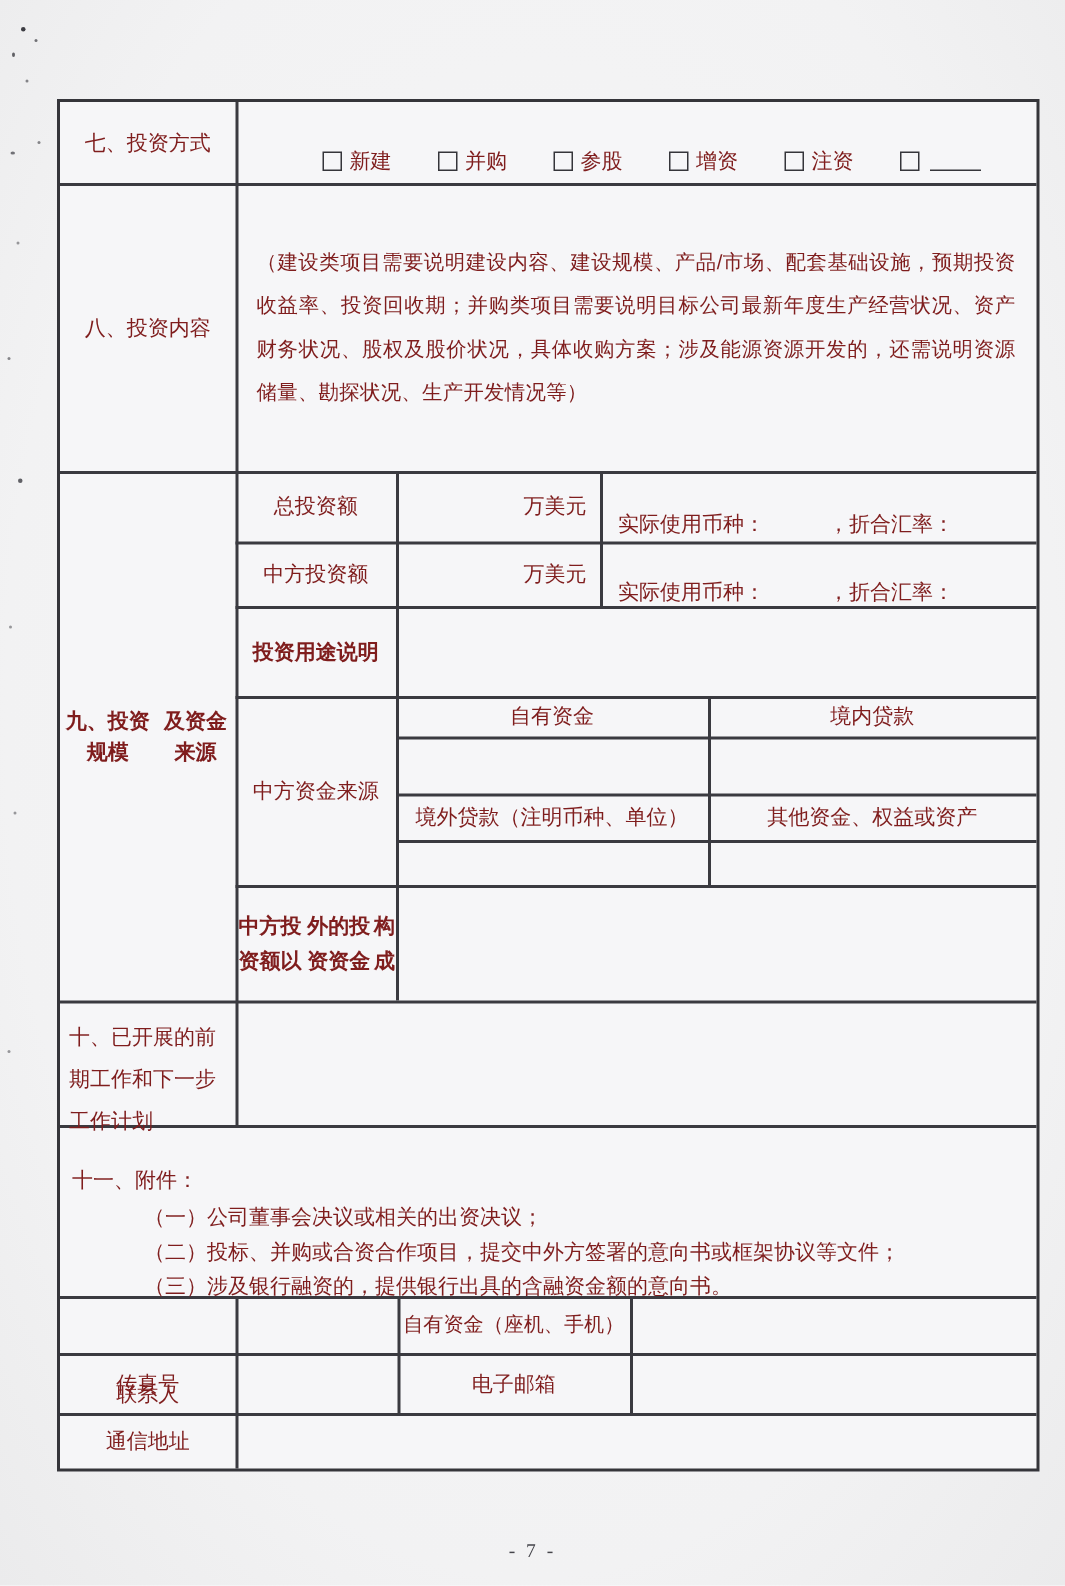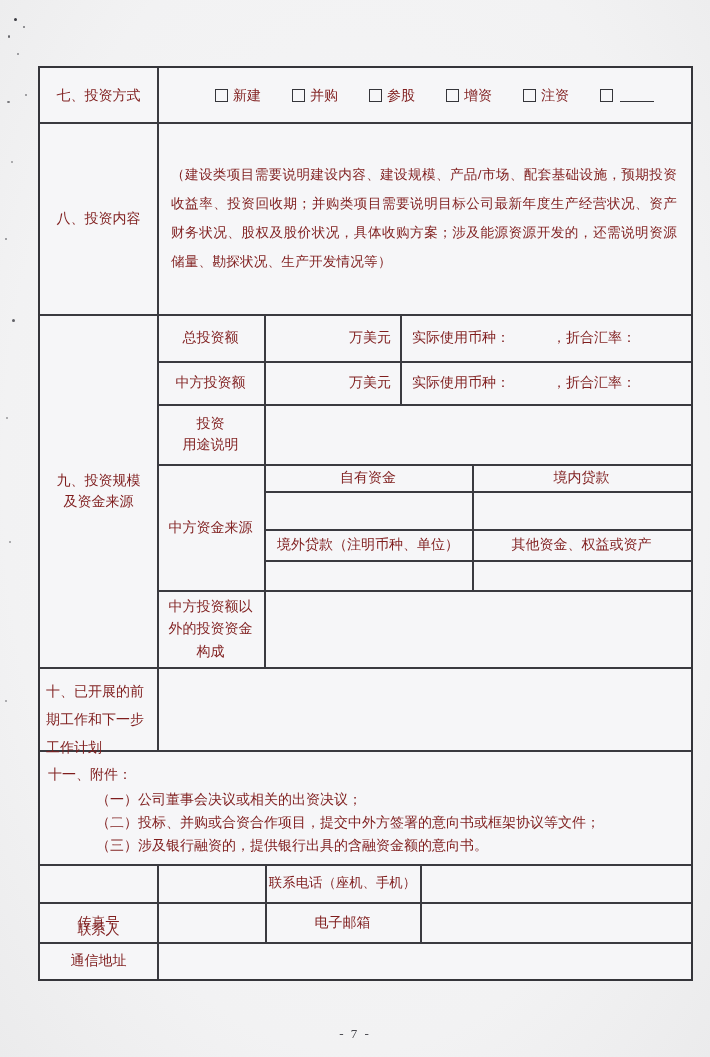--- a/index.html
+++ b/index.html
@@ -10,23 +10,23 @@
     color:#1f1f24;
   }
   .form-table{
     position:absolute;left:38px;top:66px;width:651px;height:911px;
     border:2.2px solid #35353a;background:#f6f6f8;
   }
   .hl{position:absolute;height:1.7px;background:#3a3a40;}
   .vl{position:absolute;width:1.7px;background:#3a3a40;}
   .cell{position:absolute;display:flex;align-items:center;justify-content:center;
         text-align:center;font-size:14px;line-height:1.5;color:#7f1d1d;}
-  .cell.left{justify-content:flex-start;text-align:left;}
+  .cell.left{justify-content:flex-start;text-align:left;margin-top:12px;}
   .cell.right{justify-content:flex-end;text-align:right;}
-  .multiline{flex-direction:column;}
+  .multiline{flex-direction:row;font-weight:bold;}
   .para{display:block;text-align:justify;line-height:29px;font-size:13.6px;
         padding:0 14px;letter-spacing:0.2px;}
   .options{display:flex;gap:31px;align-items:center;padding-left:58px;}
   .opt{display:flex;align-items:center;gap:5px;white-space:nowrap;}
   .box{display:inline-block;width:11px;height:11px;border:1.6px solid #35353a;
        background:transparent;flex:none;}
   .blank-line{display:inline-block;width:34px;height:12px;
        border-bottom:1.6px solid #35353a;margin-left:2px;}
   .attach{display:block;padding:12px 10px 0 8px;font-size:14px;}
   .attach .item{padding-left:48px;line-height:23px;}
@@ -167,21 +167,21 @@
   <div class="cell left" style="left:0;top:682px;width:651px;height:114px;align-items:flex-start;">
     <div class="attach">
       <div class="head">十一、附件：</div>
       <div class="item">（一）公司董事会决议或相关的出资决议；</div>
       <div class="item">（二）投标、并购或合资合作项目，提交中外方签署的意向书或框架协议等文件；</div>
       <div class="item">（三）涉及银行融资的，提供银行出具的含融资金额的意向书。</div>
     </div>
   </div>
 
   <div class="cell" style="left:0;top:796px;width:117px;height:38px;margin-top:46px;">联系人</div>
-  <div class="cell smallfit" style="left:225px;top:796px;width:155px;height:38px;">联系电话（座机、手机）</div>
+  <div class="cell smallfit" style="left:225px;top:796px;width:155px;height:38px;">自有资金（座机、手机）</div>
 
   <div class="cell" style="left:0;top:834px;width:117px;height:40px;">传真号</div>
   <div class="cell" style="left:225px;top:834px;width:155px;height:40px;">电子邮箱</div>
 
   <div class="cell" style="left:0;top:874px;width:117px;height:37px;">通信地址</div>
 </div>
 
 <div class="footer">- 7 -</div>
 
 </body></html>

